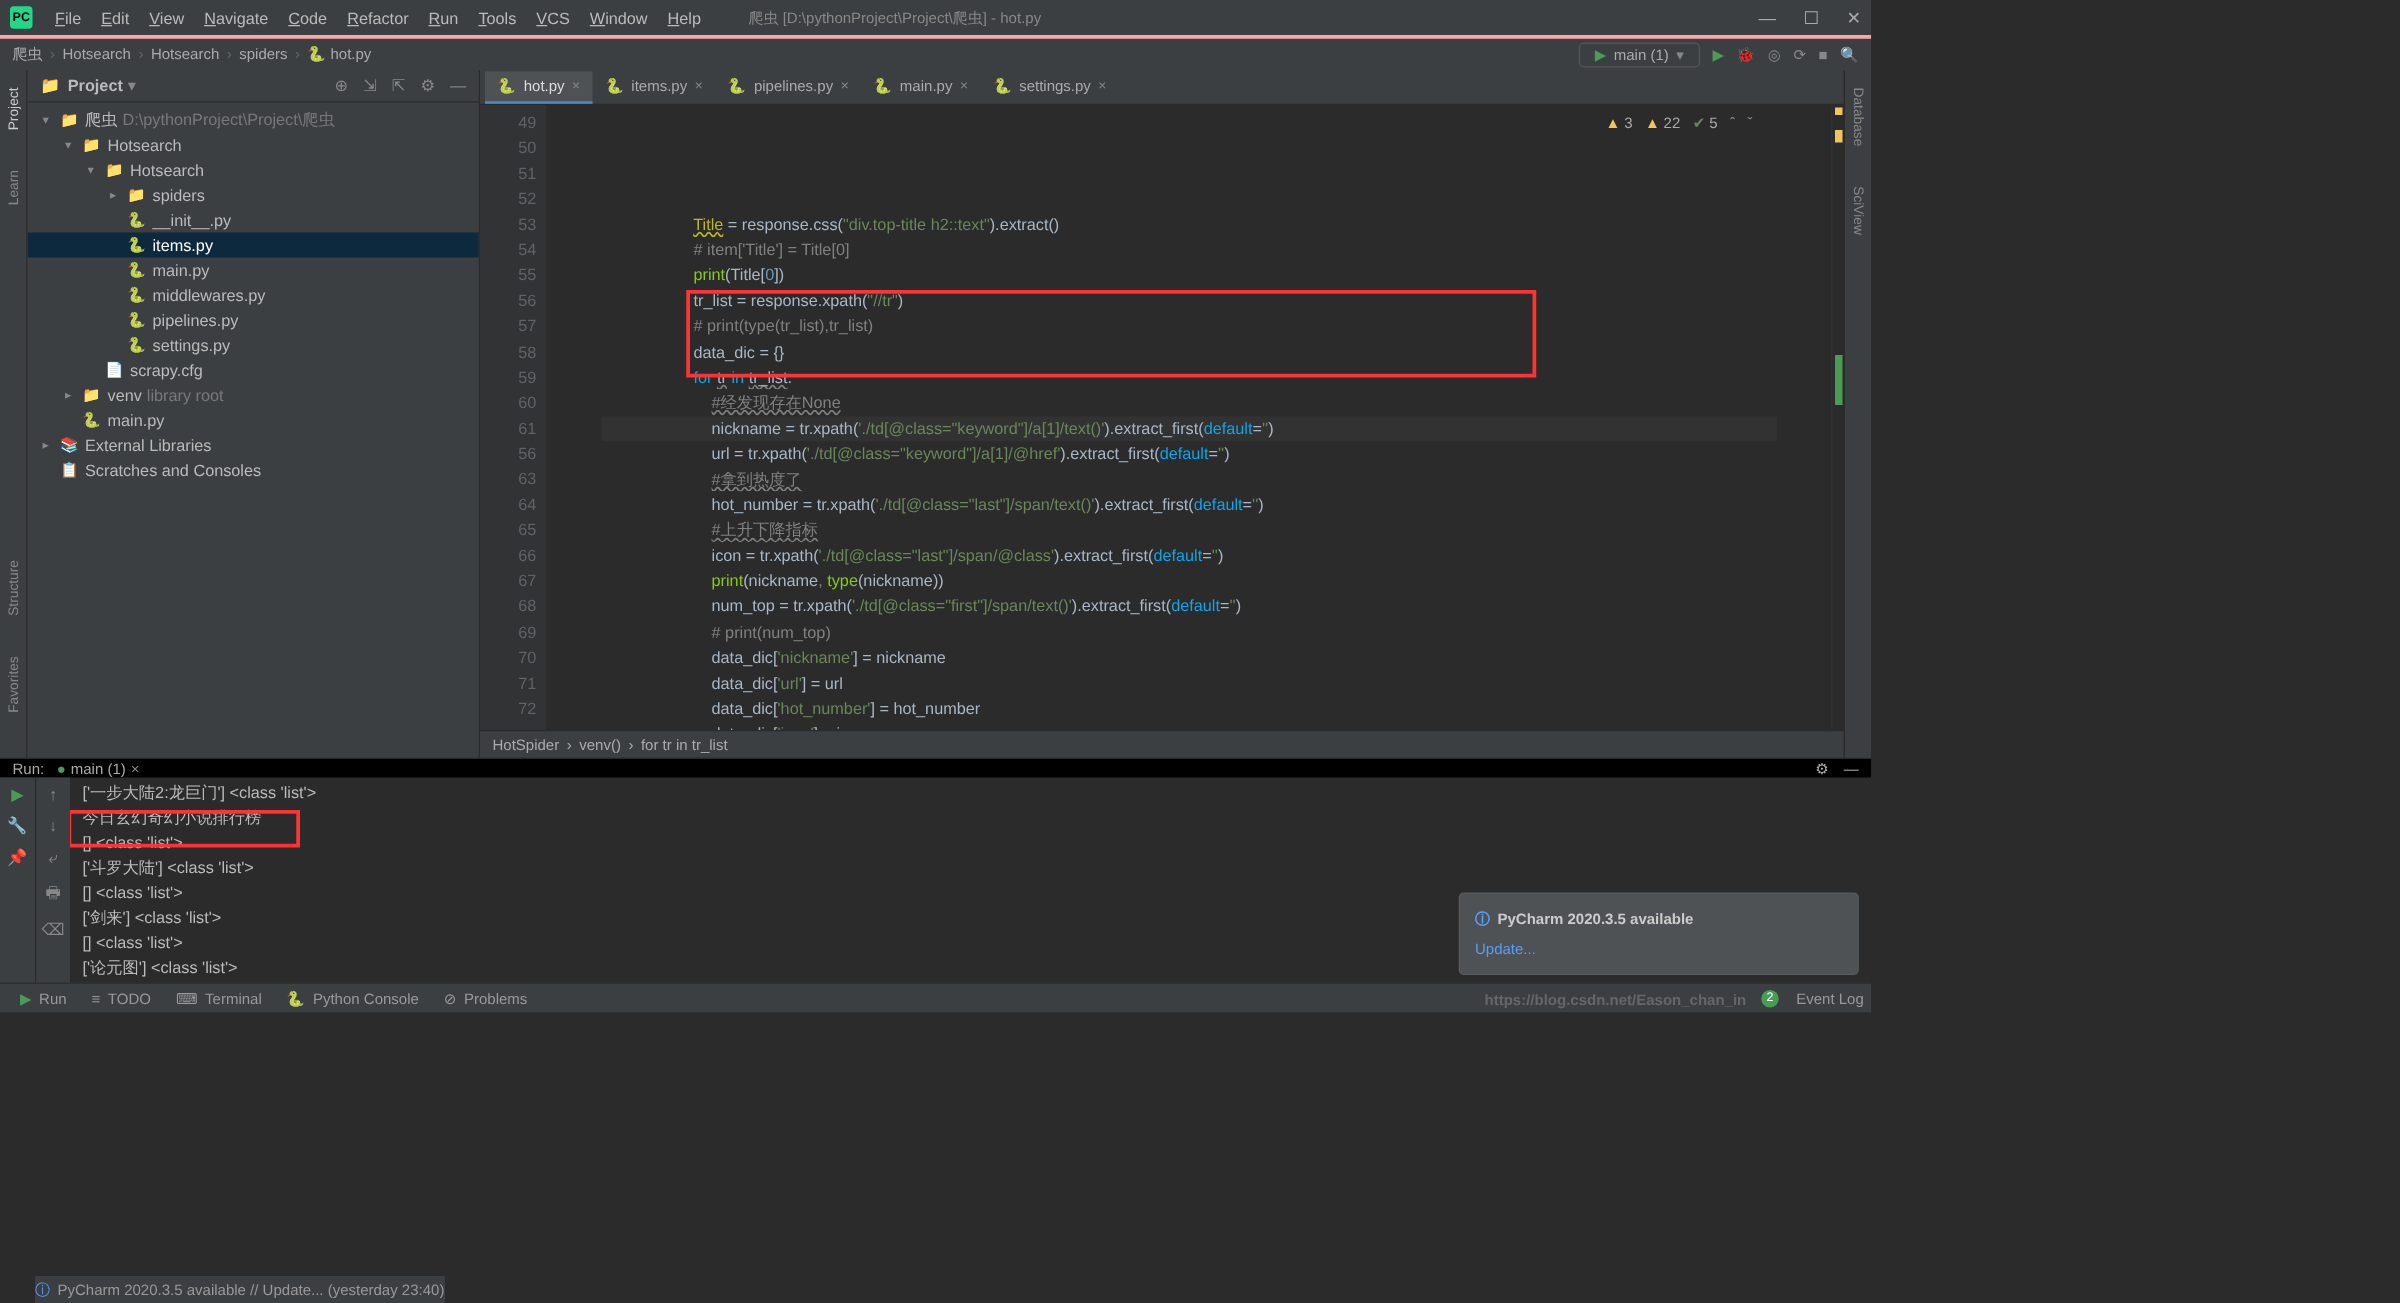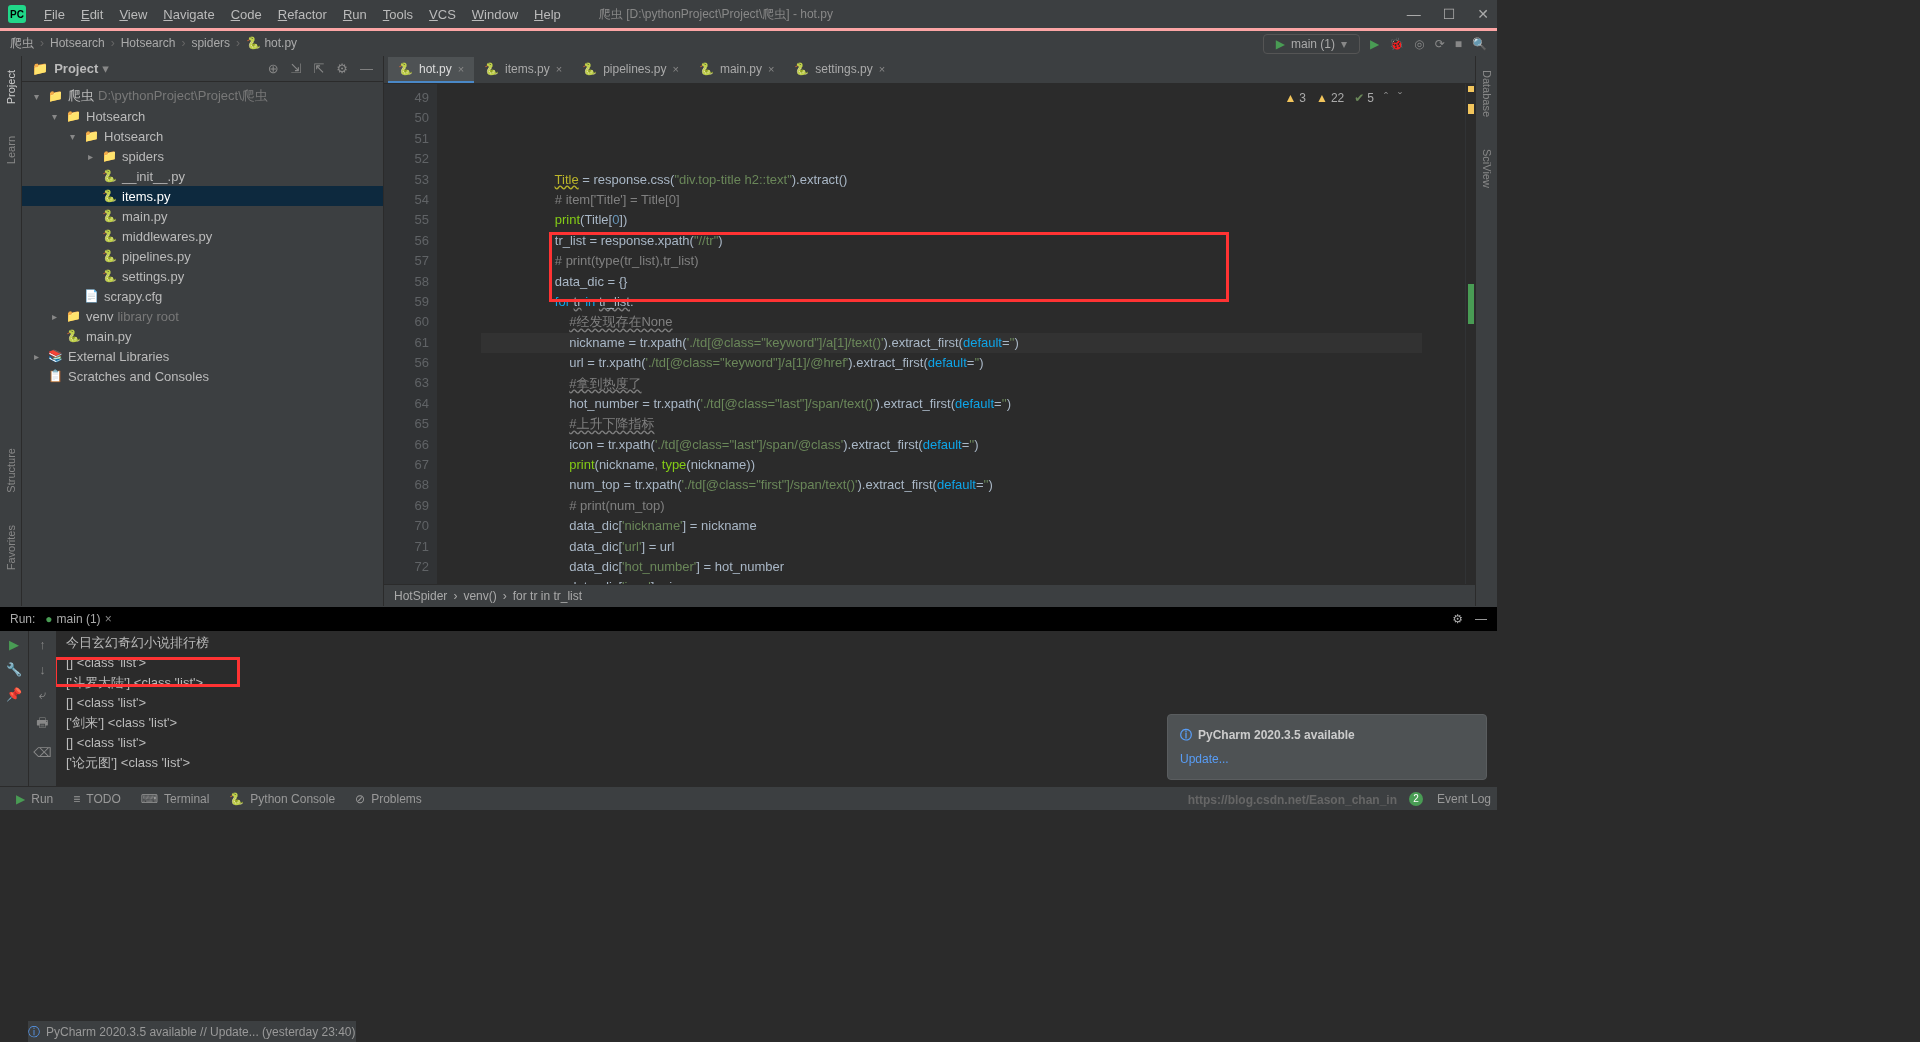--- a/index.html
+++ b/index.html
@@ -339,20 +339,21 @@
     </div>
     <div class="run-gutter2">
       <span>↑</span>
       <span>↓</span>
       <span>⤶</span>
       <span>🖶</span>
       <span>⌫</span>
     </div>
     <div class="console" id="console">
       <div class="hl-box" style="top:26px;left:-2px;width:186px;height:30px"></div>
+      <div class="console-line">['一步大陆2:龙巨门'] &lt;class 'list'&gt;</div>
         <div class="console-line">今日玄幻奇幻小说排行榜</div>
         <div class="console-line">[] &lt;class 'list'&gt;</div>
         <div class="console-line">['斗罗大陆'] &lt;class 'list'&gt;</div>
         <div class="console-line">[] &lt;class 'list'&gt;</div>
         <div class="console-line">['剑来'] &lt;class 'list'&gt;</div>
         <div class="console-line">[] &lt;class 'list'&gt;</div>
         <div class="console-line">['论元图'] &lt;class 'list'&gt;</div>
         <div class="notification">
         <div class="nt">
             <span style="color:#589df6">ⓘ</span>

